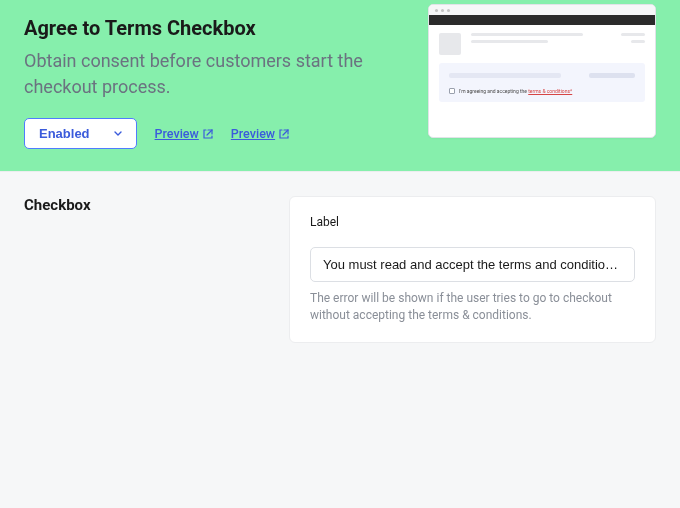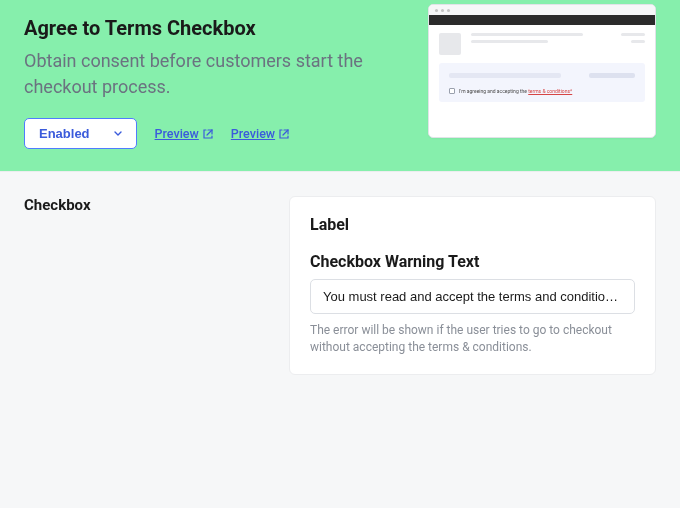--- a/index.html
+++ b/index.html
@@ -164,22 +164,22 @@
       border: 1px solid #ecedef;
       border-radius: 6px;
       padding: 18px 20px;
     }
 
     .field { margin-bottom: 18px; }
     .field:last-child { margin-bottom: 0; }
 
     .field-label {
       display: block;
-      font-size: 16px;
-      font-weight: 700;
+      font-size: 12px;
+      font-weight: 400;
       color: #1a1a1a;
       margin-bottom: 8px;
     }
 
     .field-input {
       width: 100%;
       height: 35px;
       border: 1px solid #dcdfe4;
       border-radius: 5px;
       padding: 0 12px;
@@ -276,19 +276,18 @@
 
   <div class="settings-card">
 
     <div class="field">
       <label class="field-label">Label</label>
     </div>
 
 
 
     <div class="field">
-      <label class="field-label">Checkbox Warning Text</label>
       <input class="field-input" type="text" value="You must read and accept the terms and conditions to complete checkout" style="">
       <div class="field-help">The error will be shown if the user tries to go to checkout without accepting the terms &amp; conditions.</div>
     </div>
 
   </div>
 </div>
 
 </body></html>

